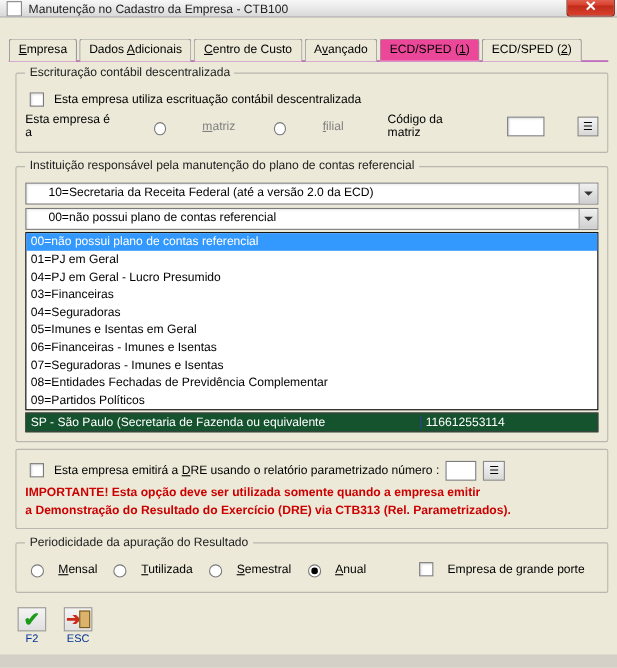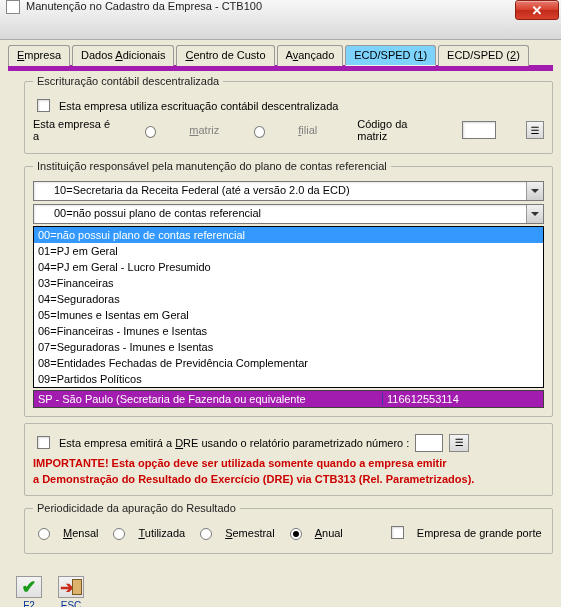--- a/index.html
+++ b/index.html
@@ -6,25 +6,25 @@
   body {
     margin: 0;
     font-family: "Segoe UI", Tahoma, sans-serif;
     font-size: 11px;
     background: #d4d0c8;
     width: 561px;
     height: 607px;
     overflow: hidden;
   }
   .titlebar {
-    height: 40px;
+    height: 16px;
     background: linear-gradient(to bottom, #f7f7f7 0%, #e8e8e8 50%, #d8d8d8 100%);
     border-bottom: 1px solid #aaa;
     display: flex;
-    align-items: flex-start;
+    align-items: flex-end;
     padding: 0 2px 0 6px;
   }
   .title-icon {
     width: 14px; height: 14px;
     border: 1px solid #888;
     background: #fff;
     margin-right: 6px;
   }
   .title-text { flex: 1; color: #222; }
   .close-btn {
@@ -39,43 +39,44 @@
     box-shadow: inset 0 1px 0 rgba(255,255,255,0.4);
   }
   .client {
     background: #ece9d8;
     padding: 4px 8px 8px 8px;
     height: calc(100% - 28px);
     position: relative;
   }
   .tabs {
     display: flex;
-    border-bottom: 6px solid #a21caf;
+    border-bottom: 1px solid #a21caf;
     gap: 2px;
     margin-bottom: 4px;
+    margin-top: 14px;
   }
   .tab {
     padding: 3px 8px 4px 8px;
     background: #ece9d8;
     border: 1px solid #9a9a9a;
     border-bottom: none;
     border-radius: 3px 3px 0 0;
     position: relative;
     top: 1px;
   }
   .tab u { text-decoration: underline; }
   .tab.active {
-    background: #7dd3fc;
+    background: #ec4899;
     border-bottom: 1px solid #f5f3e8;
     font-weight: normal;
     text-align: center;
   }
   fieldset {
     border: 1px solid #b9b8ae;
-    margin: 4px 0 6px 16px;
+    margin: 4px 0 6px 6px;
     padding: 6px 8px 8px 8px;
     border-radius: 2px;
   }
   legend { padding: 0 4px; color: #222; }
   .row { display: flex; align-items: center; gap: 6px; margin: 3px 0; }
   input[type="checkbox"] {
     width: 13px; height: 13px;
     appearance: none;
     border: 1px solid #7a7a7a;
     background: #fff;
@@ -127,21 +128,21 @@
   }
   .droplist {
     border: 1px solid #000;
     background: #fff;
     width: 100%;
     margin-top: -1px;
   }
   .droplist .opt { padding: 1px 4px; line-height: 14px; white-space: nowrap; }
   .droplist .opt.sel { background: #3399ff; color: #fff; }
   .datarow {
-    background: #a21caf;
+    background: #14532d;
     color: #fff;
     display: flex;
     height: 18px;
     align-items: center;
     margin-top: 2px;
     border: 1px solid #404040;
   }
   .datarow .c1 { flex:1; padding: 0 4px; border-right: 1px solid #3a3aa0; }
   .datarow .c2 { width: 160px; padding: 0 4px; }
   .warn { color: #cc0000; font-weight: bold; line-height: 16px; }

